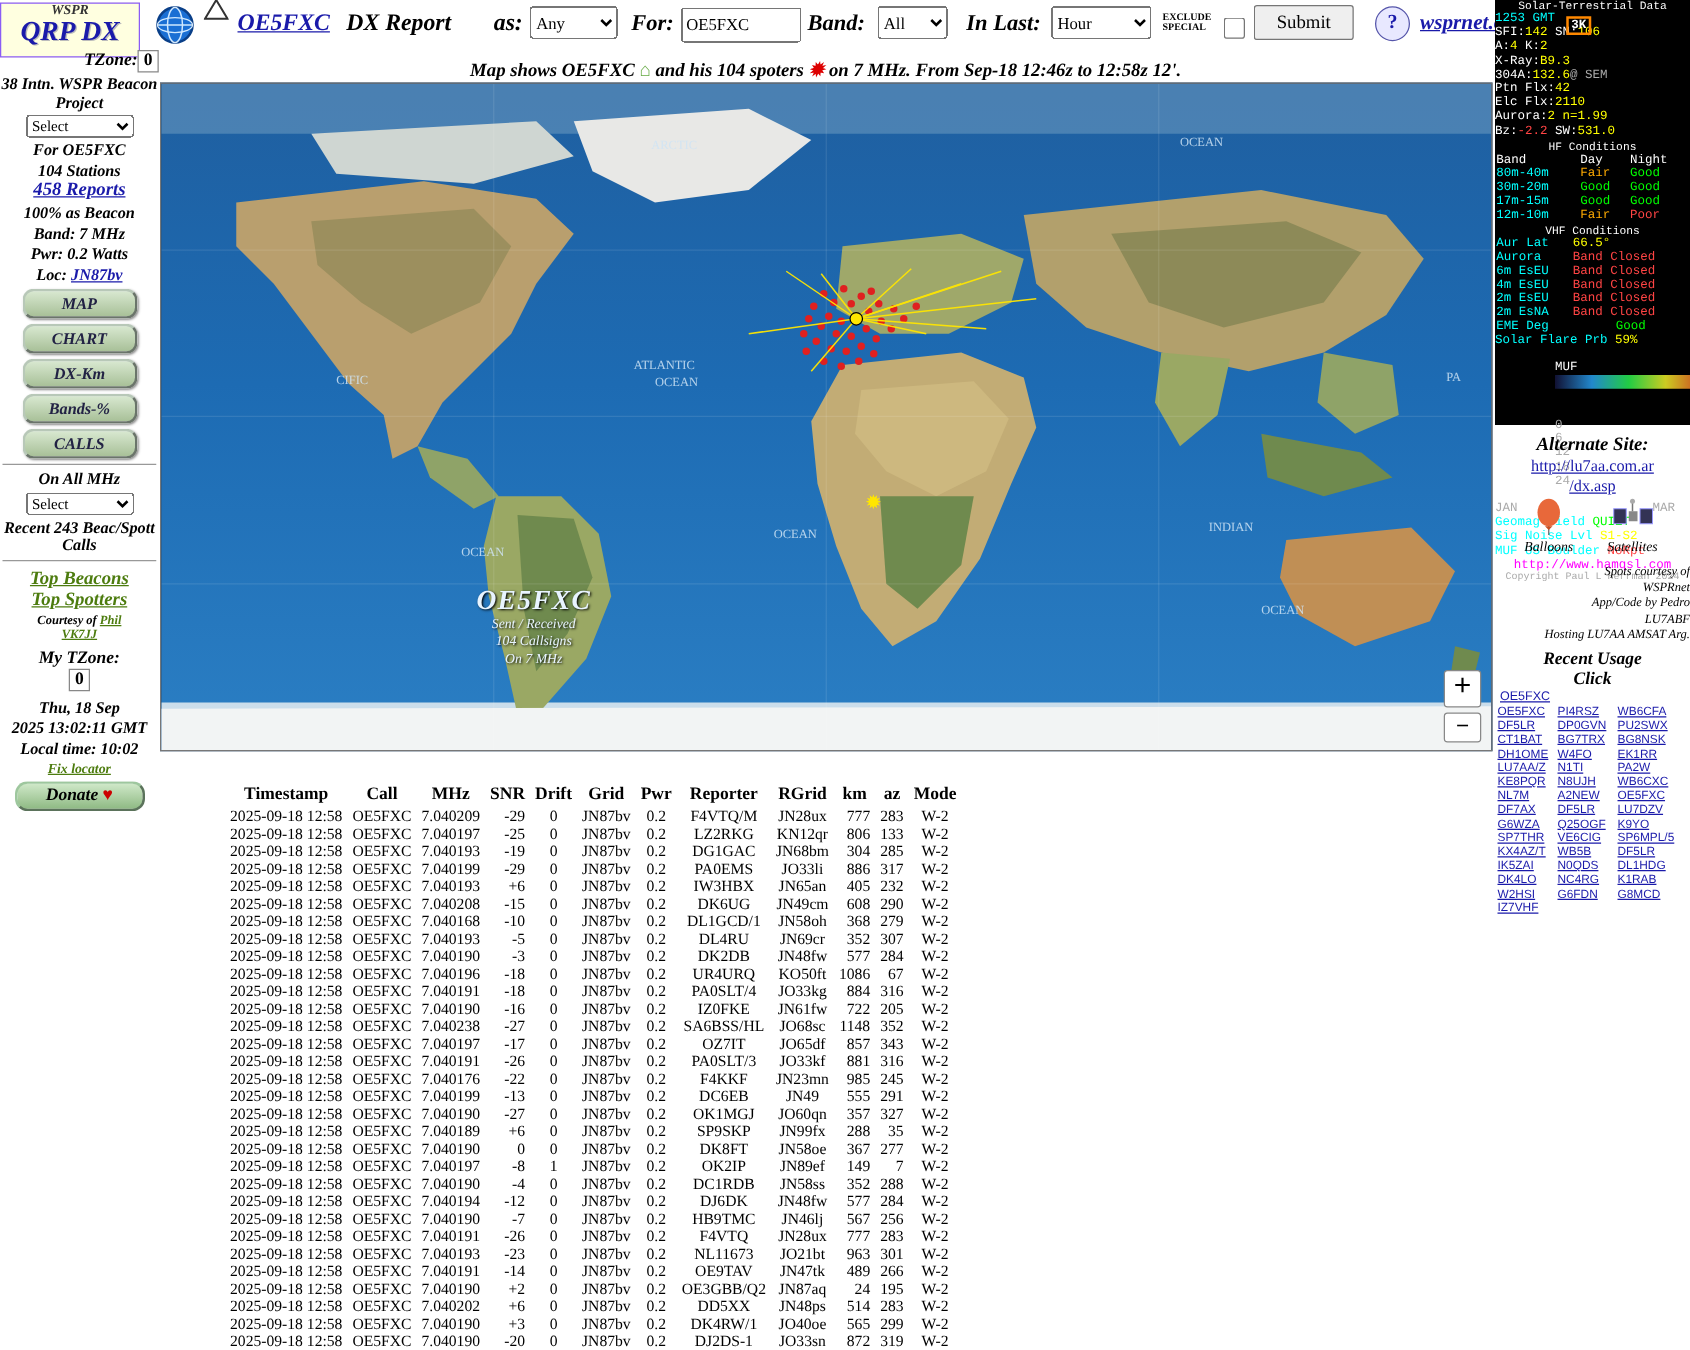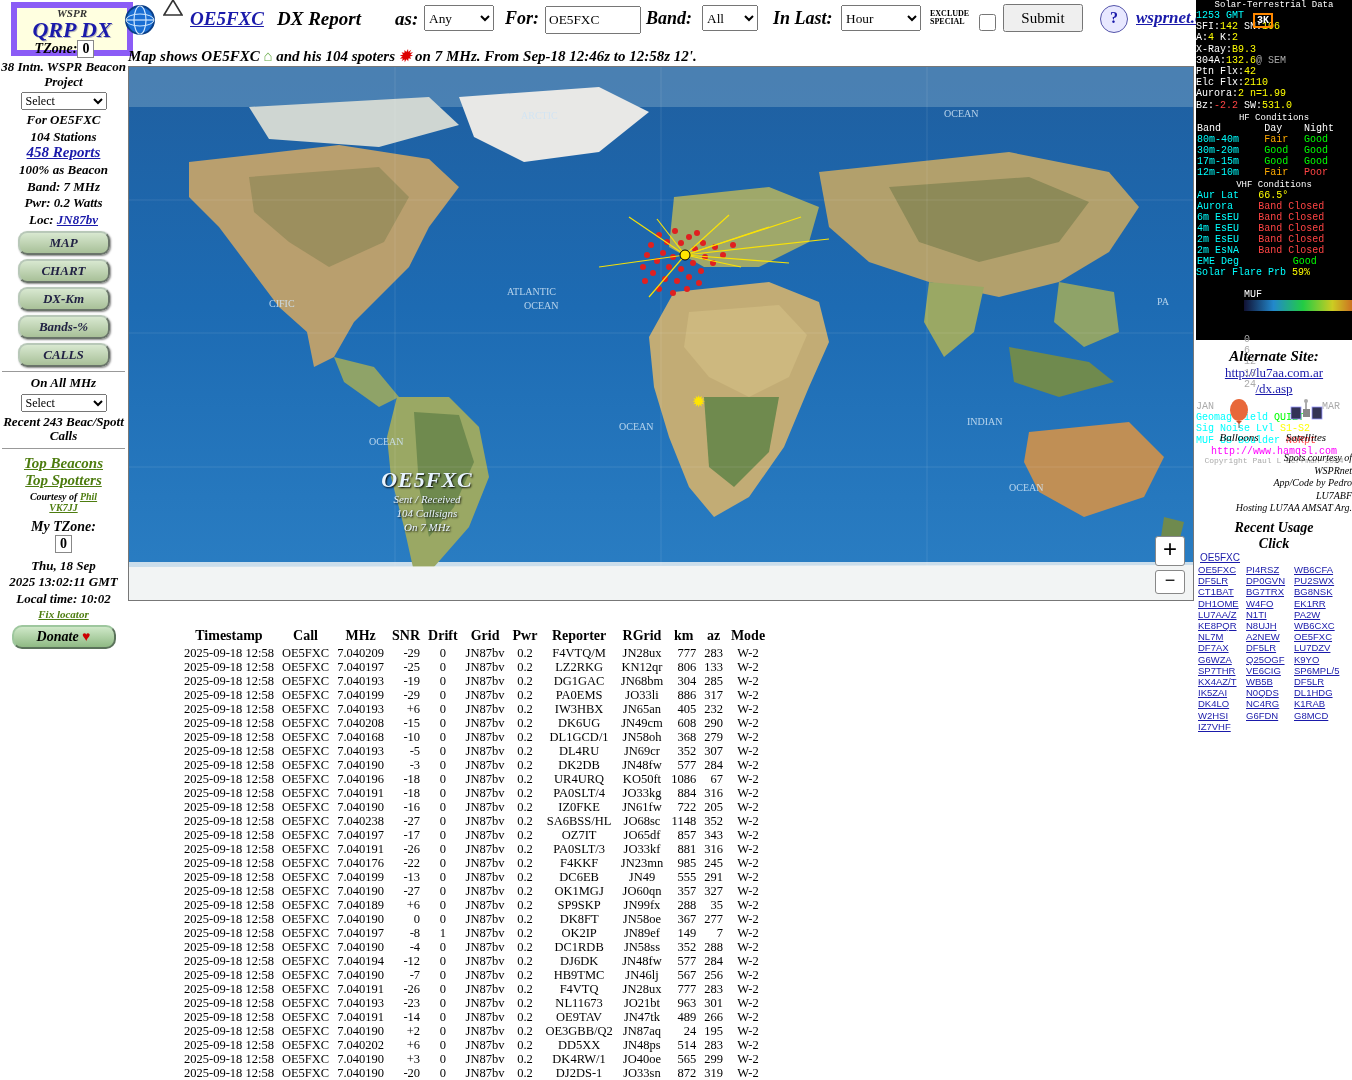--- a/index.html
+++ b/index.html
@@ -1,21 +1,21 @@
 <!DOCTYPE html>
 <html><head>
 <meta charset="utf-8">
 <style>
   html,body{margin:0;padding:0;background:#ffffff;}
   body{width:1352px;height:1080px;font-family:"Liberation Serif",serif;font-size:13px;color:#000;overflow:hidden;}
   .root{position:relative;width:1352px;height:1080px;}
 
   
   .toolbar{position:absolute;left:0;top:0;width:1352px;height:40px;}
-  .logo-box{position:absolute;left:11px;top:2px;width:110px;height:42px;border:6px solid #8b5cf6;background:#ffffe0;text-align:center;line-height:1.0;}
+  .logo-box{position:absolute;left:0;top:2px;width:110px;height:42px;border:1px solid #8b5cf6;background:#ffffe0;text-align:center;line-height:1.0;}
   .logo-box .l1{font-size:11px;font-weight:bold;font-style:italic;color:#333;}
   .logo-box .l2{font-size:22px;font-weight:bold;font-style:italic;color:#1a1aaa;text-shadow:1px 1px 0 #bbb;}
   .globe{position:absolute;left:124px;top:4px;width:32px;height:32px;}
   .tri{position:absolute;left:163px;top:14px;width:0;height:0;border-left:9px solid transparent;border-right:9px solid transparent;border-bottom:15px solid transparent;}
   .tri svg{position:absolute;left:-9px;top:-15px;}
   .call-link{position:absolute;left:190px;top:8px;font-size:19px;font-weight:bold;font-style:italic;color:#1a1aaa;text-decoration:underline;}
   .dxrep{position:absolute;left:277px;top:8px;font-size:19px;font-weight:bold;font-style:italic;}
   .sel-any{position:absolute;left:424px;top:5px;width:70px;height:26px;}
   .for-lbl{position:absolute;left:505px;top:8px;font-size:18px;font-weight:bold;font-style:italic;}
   .call-input{position:absolute;left:545px;top:6px;width:88px;height:22px;}
@@ -24,27 +24,27 @@
   .inlast-lbl{position:absolute;left:773px;top:8px;font-size:18px;font-weight:bold;font-style:italic;}
   .sel-last{position:absolute;left:841px;top:5px;width:80px;height:26px;}
   .excl{position:absolute;left:930px;top:10px;font-size:8px;font-weight:bold;line-height:1.0;}
   .excl-cb{position:absolute;left:975px;top:11px;width:17px;height:17px;}
   .submit{position:absolute;left:1003px;top:4px;width:80px;height:28px;font-family:"Liberation Serif",serif;font-size:15px;}
   .help{position:absolute;left:1100px;top:5px;width:26px;height:26px;border-radius:50%;background:#e8e8ff;border:1px solid #5555aa;color:#1a1aaa;font-weight:bold;font-size:16px;text-align:center;line-height:24px;}
   .wsprnet{position:absolute;left:1136px;top:8px;font-size:17px;font-weight:bold;font-style:italic;color:#1a1aaa;text-decoration:underline;}
   select,input,button{font-family:"Liberation Serif",serif;}
 
   
-  .maptitle{position:absolute;left:128px;top:47px;width:1065px;font-size:15px;font-weight:bold;font-style:italic;}
+  .maptitle{position:absolute;left:128px;top:47px;width:1065px;text-align:center;font-size:15px;font-weight:bold;font-style:italic;}
   .maptitle .home{color:#6a4;}
   .maptitle .dot{color:#d00;}
 
   
   .side{position:absolute;left:0;top:40px;width:127px;height:1040px;text-align:center;font-style:italic;font-weight:bold;}
-  .side .tz{font-size:14px;text-align:center;padding-left:2px;}
+  .side .tz{font-size:14px;text-align:right;padding-left:2px;}
   .side .tzbox{display:inline-block;border:1px solid #888;padding:0 4px;background:#fff;font-style:normal;}
   .side .blk{font-size:13px;line-height:1.12;margin-top:2px;}
   .side .sel{margin:3px 0;}
   .side select{font-size:12px;width:86px;}
   .rep-link{color:#1a1aaa;text-decoration:underline;font-size:15px;}
   .loc-link{color:#1a1aaa;text-decoration:underline;}
   .btn3d{display:block;width:92px;margin:4px auto;padding:2px 0;border:2px outset #b8c8b8;border-radius:9px;background:linear-gradient(#d8e8d0,#a8c098);font-weight:bold;font-style:italic;font-size:13px;color:#224;box-shadow:1px 1px 2px #888;}
   .hr{border:0;border-top:1px solid #999;margin:4px 2px;}
   .side a.plain{color:#4d7c0f;text-decoration:underline;}
   .donate{display:block;width:104px;margin:3px auto;padding:2px 0;border:2px outset #9ec79e;border-radius:10px;background:linear-gradient(#cfe8c8,#8fba84);font-weight:bold;font-style:italic;font-size:14px;}

